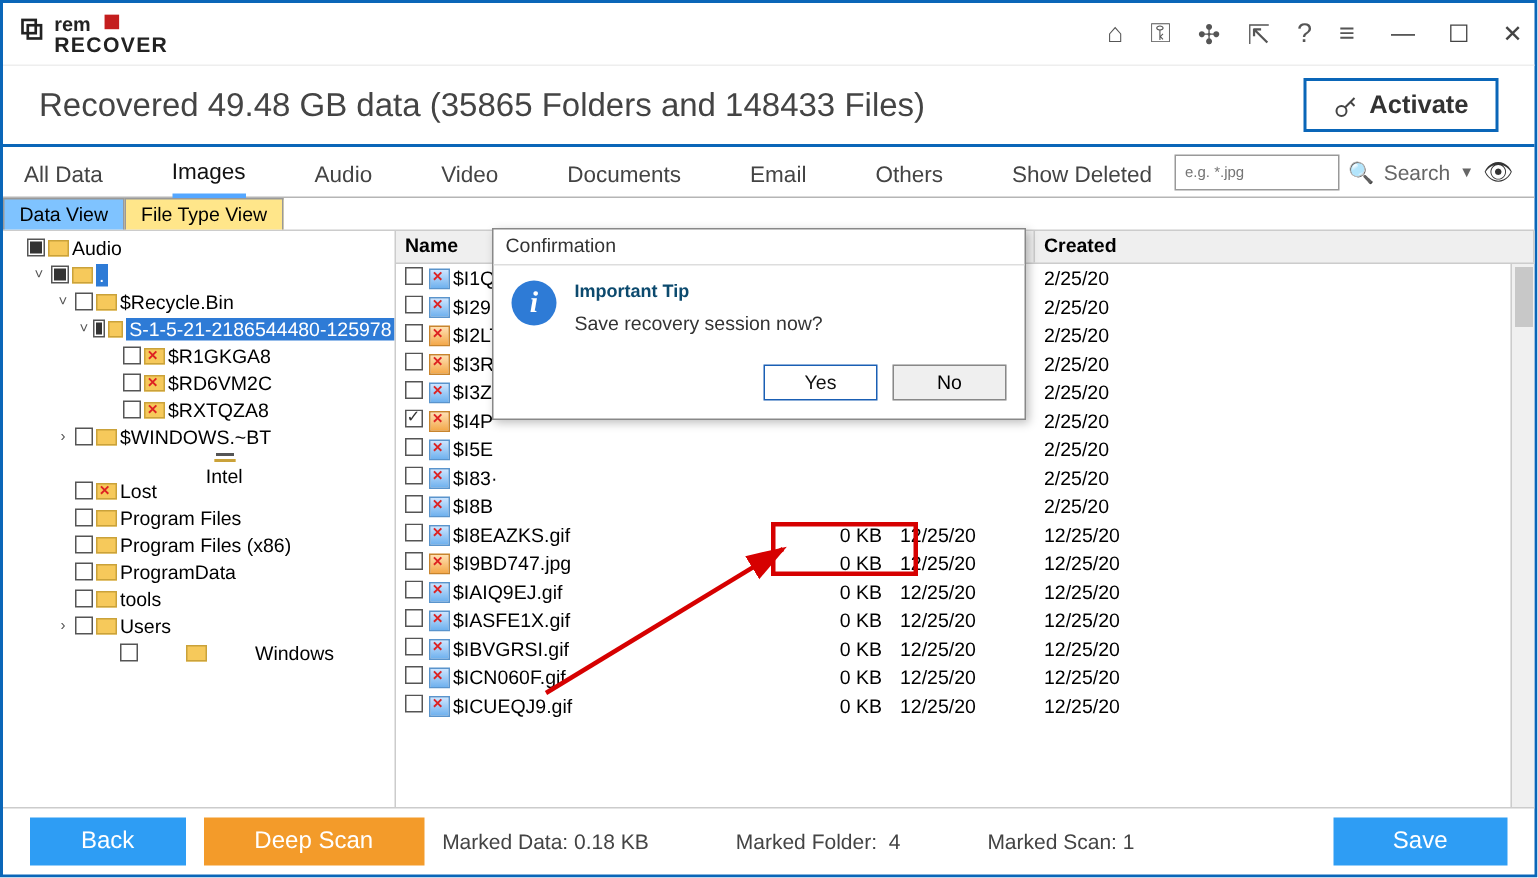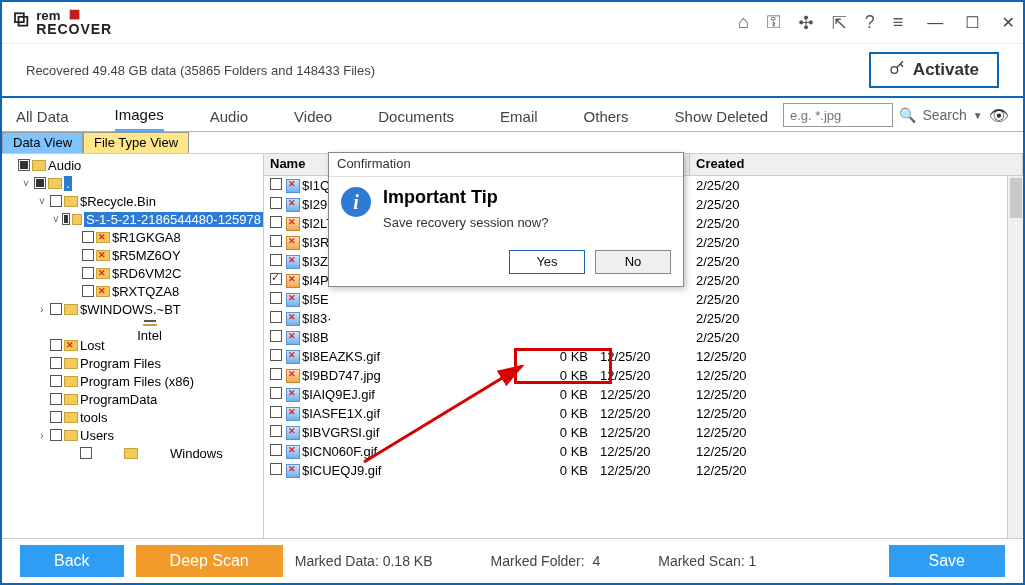--- a/index.html
+++ b/index.html
@@ -11,31 +11,31 @@
   .logo { display:flex; align-items:flex-start; gap:4px; }
   .logo svg { height:30px; }
   .tb-spacer { flex:1; }
   .tb-icons { display:flex; align-items:center; gap:18px; color:#555; }
   .tb-icons span { font-size:18px; cursor:default; }
   .winctl { display:flex; align-items:center; gap:22px; margin-left:24px; color:#444; font-size:16px; }
   .winctl span { cursor:default; }
 
   
   .subhdr { height:54px; display:flex; align-items:center; padding:0 24px; border-bottom:2px solid #0a66b8; }
-  .subhdr .status { font-size:13px; color:#444; }
+  .subhdr .status { font-size:22px; color:#444; }
   .subhdr .spacer { flex:1; }
-  .activate-btn { border:2px solid #0a66b8; background:#fff; padding:6px 18px; font-size:17px; font-weight:600; color:#333; display:flex; align-items:flex-start; gap:8px; cursor:pointer; }
+  .activate-btn { border:2px solid #0a66b8; background:#fff; padding:6px 18px; font-size:17px; font-weight:600; color:#333; display:flex; align-items:flex-end; gap:8px; cursor:pointer; }
   .activate-btn svg { width:16px; height:16px; stroke:#444; fill:none; stroke-width:2; }
 
   
   .catrow { height:34px; display:flex; align-items:flex-end; padding:0 14px; gap:46px; font-size:15px; color:#444; border-bottom:1px solid #b5b5b5; position:relative; }
   .catrow .cat { padding-bottom:6px; cursor:pointer; }
   .catrow .cat.active { color:#111; border-bottom:3px solid #55a7ff; margin-bottom:-1px; }
   .catrow .right { position:absolute; right:14px; bottom:4px; display:flex; align-items:center; gap:6px; }
-  .searchbox { border:1px solid #999; height:24px; width:110px; padding:0 6px; font-size:13px; color:#888; }
+  .searchbox { border:1px solid #999; height:24px; width:110px; padding:0 6px; font-size:10px; color:#888; }
   .searchlbl { font-size:14px; color:#666; display:flex; align-items:center; gap:2px; }
   .eye { font-size:16px; color:#333; }
 
   
   .viewtabs { height:22px; display:flex; border-bottom:1px solid #ccc; }
   .vtab { font-size:13px; padding:2px 10px; border:1px solid #999; border-bottom:none; background:#ffe68a; cursor:pointer; }
   .vtab.active { background:#7fc3ff; }
 
   
   .main { flex:1; display:flex; min-height:0; border-bottom:1px solid #ccc; }
@@ -73,21 +73,21 @@
   .btn.orange { background:#f39b2a; }
   .btn.save { background:#2e9df4; padding:0 40px; }
   .footer .gap { flex:1; }
   .footer .stat { margin-right:46px; }
 
   
   .dialog { position:absolute; left:326px; top:150px; width:356px; background:#fff; border:1px solid #888; box-shadow:2px 2px 6px rgba(0,0,0,.25); font-size:13px; }
   .dlg-title { height:24px; padding:3px 8px; border-bottom:1px solid #ddd; color:#333; }
   .dlg-body { display:flex; padding:10px 14px 8px 12px; gap:12px; }
   .info-icon { width:30px; height:30px; border-radius:50%; background:#2e7bd6; color:#fff; font-weight:bold; font-size:20px; display:flex; align-items:center; justify-content:center; font-family:Georgia,serif; font-style:italic; }
-  .dlg-text h3 { color:#000000; font-size:18px; font-weight:600; margin-bottom:6px; }
+  .dlg-text h3 { color:#0c4a6e; font-size:12px; font-weight:600; margin-bottom:6px; }
   .dlg-text p { color:#333; line-height:1.35; margin-bottom:10px; }
   .dlg-btns { display:flex; justify-content:flex-end; padding:0 12px 12px; gap:10px; }
   .dbtn { width:76px; height:24px; border:1px solid #888; background:#efefef; font-size:13px; cursor:pointer; }
   .dbtn.yes { border:1px solid #1a5fb4; background:#fff; color:#111; }
   .yes-hl { position:absolute; border:3px solid #d60000; }
 
   
   .arrow { position:absolute; pointer-events:none; }
 
   .xmark { position:relative; }
@@ -188,26 +188,20 @@
         <div class="tree-row" style="padding-left: 64px;">
           <span class="exp"></span>
           <span class="cb empty"></span>
           <span class="folder xmark"></span>
           <span>$R1GKGA8</span>
         </div>
         <div class="tree-row" style="padding-left: 64px;">
           <span class="exp"></span>
           <span class="cb empty"></span>
           <span class="folder xmark"></span>
-          <span>$R5MZ6OY</span>
-        </div>
-        <div class="tree-row" style="padding-left: 64px;">
-          <span class="exp"></span>
-          <span class="cb empty"></span>
-          <span class="folder xmark"></span>
           <span>$RD6VM2C</span>
         </div>
         <div class="tree-row" style="padding-left: 64px;">
           <span class="exp"></span>
           <span class="cb empty"></span>
           <span class="folder xmark"></span>
           <span>$RXTQZA8</span>
         </div>
         <div class="tree-row" style="padding-left: 32px;">
           <span class="exp">›</span>

